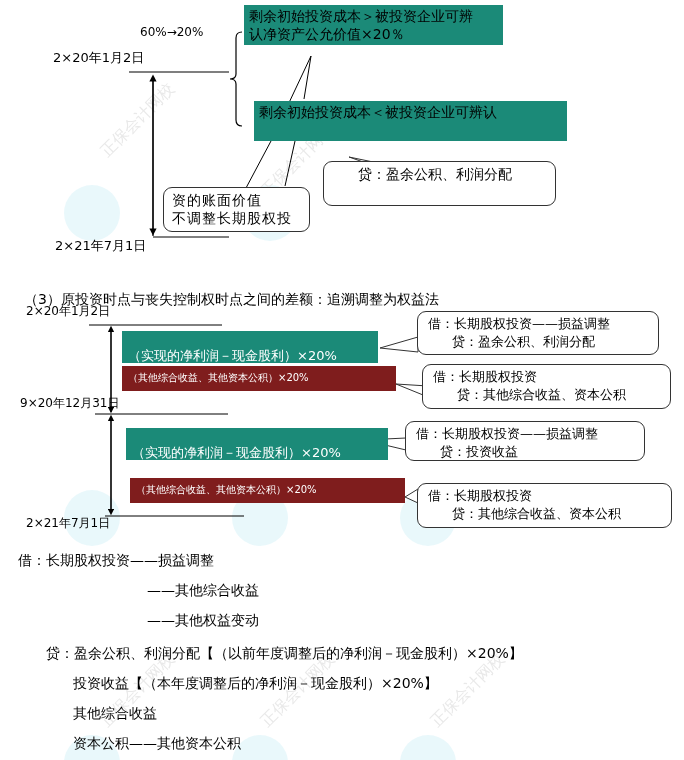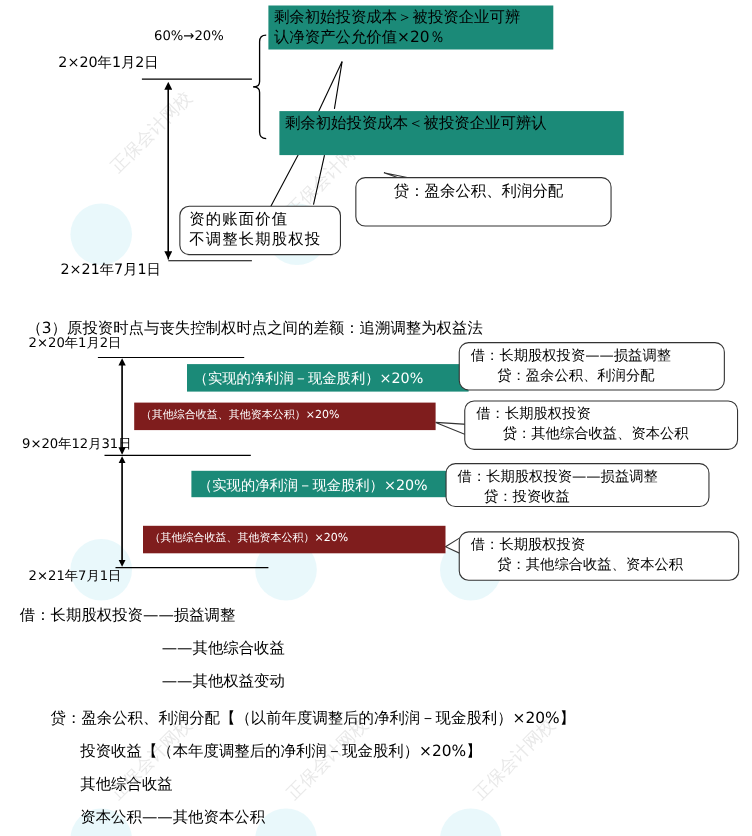--- a/index.html
+++ b/index.html
@@ -7,21 +7,21 @@
          font-family: "DejaVu Sans", "Liberation Sans", sans-serif; color:#000; }
   .txt { position:absolute; white-space:nowrap; line-height:1; }
   .small { font-size:12px; }
   .med { font-size:13px; }
   .big { font-size:14px; }
   .tealbox { position:absolute; background:#1b8a78; color:#000000; font-size:14px; line-height:18px;
              padding:2px 5px; box-sizing:border-box; }
   .bluebox { position:absolute; background:#7f1d1d; color:#fff; font-size:10px; line-height:18px;
              padding:3px 6px; box-sizing:border-box; white-space:nowrap; }
   .teal2 { position:absolute; background:#1b8a78; color:#fff; font-size:13px; line-height:18px;
-           padding:5px 6px; box-sizing:border-box; white-space:nowrap;margin-left:48px; }
+           padding:16px 6px; box-sizing:border-box; white-space:nowrap; }
   .callout { position:absolute; border:1.2px solid #333; border-radius:9px; background:#fff;
              font-size:13px; line-height:18px; padding:3px 10px; box-sizing:border-box; white-space:nowrap; }
   .callout .l2 { padding-left:24px; display:block; }
   svg.overlay { position:absolute; left:0; top:0; pointer-events:none; }
   .wm { position:absolute; width:56px; height:56px; border-radius:50%; background:#e3f6fa; opacity:.8; }
   .wmtext { position:absolute; color:#e9e9e9; font-size:16px; transform:rotate(-45deg); white-space:nowrap; }
 </style>
 </head>
 <body>
 

